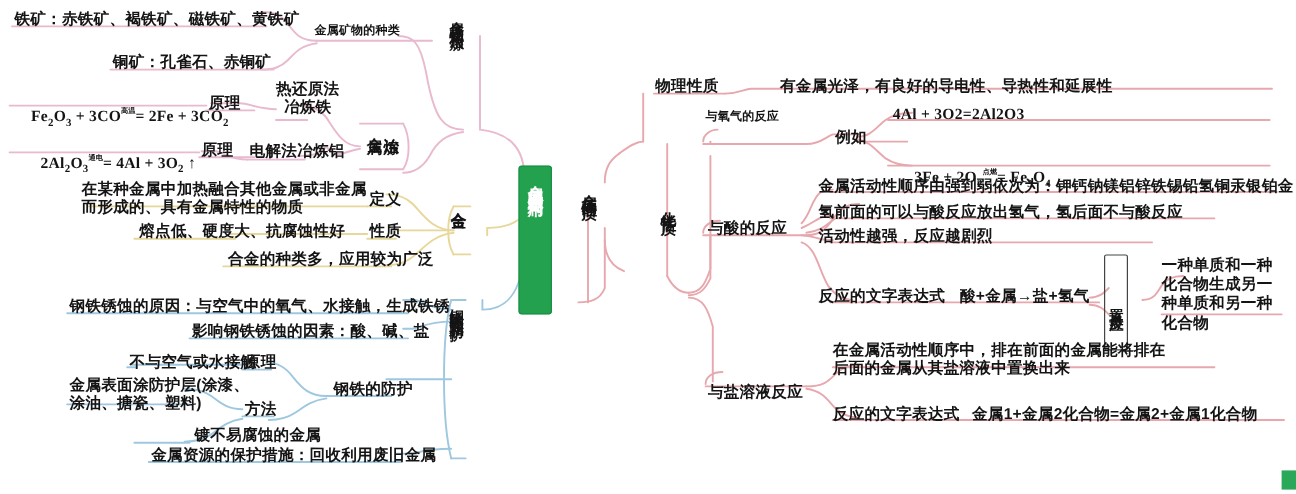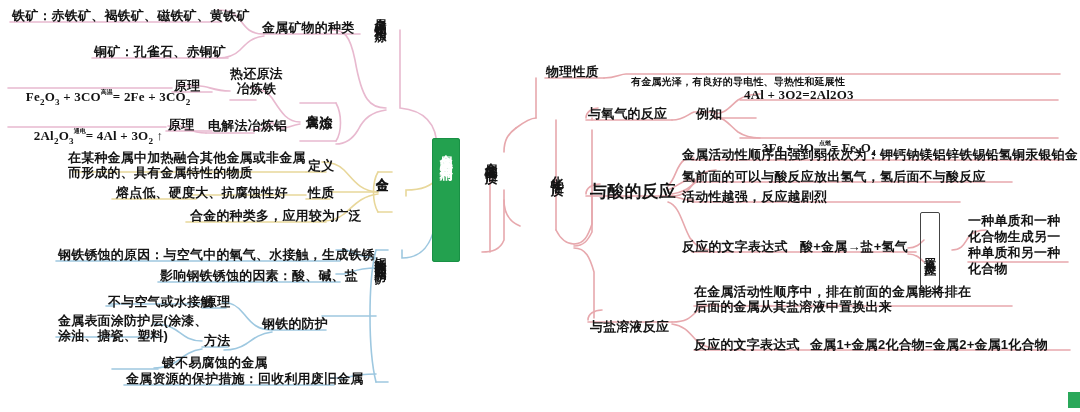--- a/index.html
+++ b/index.html
@@ -179,21 +179,21 @@
     </g>
   </svg>
 
   <div class="center" style="left:432px;top:138px;width:28px;height:124px;">
     <div class="vert" style="font-size:13px;position:absolute;left:50%;top:6px;transform:translateX(-50%);">金属的冶炼与利用</div>
   </div>
   <div class="tail" style="left:1068px;top:392px;width:12px;height:16px;"></div>
 
   <div class="lbl vert" style="left:374px;top:8px;font-size:12px;height:118px;">金属矿物和冶炼</div>
 
-  <div class="lbl" style="left:262px;top:20px;font-size:13px;">金属矿物的种类</div>
+  <div class="lbl" style="left:262px;top:20px;font-size:10px;">金属矿物的种类</div>
 
   <div class="lbl" style="left:12px;top:8px;font-size:13px;">铁矿：赤铁矿、褐铁矿、磁铁矿、黄铁矿</div>
   <div class="lbl" style="left:94px;top:44px;font-size:13px;">铜矿：孔雀石、赤铜矿</div>
 
   <div class="lbl vert" style="left:305px;top:104px;font-size:13px;">冶炼
 金属</div>
 
   <div class="lbl" style="left:230px;top:66px;font-size:13px;text-align:center;">热还原法
 冶炼铁</div>
   <div class="lbl" style="left:174px;top:78px;font-size:13px;">原理</div>
@@ -216,46 +216,46 @@
   <div class="lbl" style="left:308px;top:185px;font-size:13px;">性质</div>
   <div class="lbl" style="left:116px;top:185px;font-size:13px;">熔点低、硬度大、抗腐蚀性好</div>
 
   <div class="lbl" style="left:190px;top:208px;font-size:13px;">合金的种类多，应用较为广泛</div>
 
   <div class="lbl vert" style="left:374px;top:248px;font-size:12px;">钢铁的锈蚀和防护</div>
 
   <div class="lbl" style="left:58px;top:247px;font-size:13px;">钢铁锈蚀的原因：与空气中的氧气、水接触，生成铁锈</div>
   <div class="lbl" style="left:160px;top:268px;font-size:13px;">影响钢铁锈蚀的因素：酸、碱、盐</div>
 
-  <div class="lbl" style="left:262px;top:316px;font-size:13px;">钢铁的防护</div>
+  <div class="lbl" style="left:278px;top:316px;font-size:13px;">钢铁的防护</div>
 
   <div class="lbl" style="left:204px;top:294px;font-size:13px;">原理</div>
   <div class="lbl" style="left:108px;top:294px;font-size:13px;">不与空气或水接触</div>
 
   <div class="lbl" style="left:204px;top:333px;font-size:13px;">方法</div>
   <div class="lbl" style="left:58px;top:313px;font-size:13px;">金属表面涂防护层(涂漆、
 涂油、搪瓷、塑料)</div>
   <div class="lbl" style="left:114px;top:355px;font-size:13px;margin-left:48px;">镀不易腐蚀的金属</div>
 
   <div class="lbl" style="left:126px;top:371px;font-size:13px;">金属资源的保护措施：回收利用废旧金属</div>
 
   <div class="lbl vert" style="left:484px;top:152px;font-size:13px;">金属的性质</div>
   <div class="lbl vert" style="left:550px;top:166px;font-size:13px;">化学性质</div>
 
   <div class="lbl" style="left:546px;top:64px;font-size:13px;">物理性质</div>
-  <div class="lbl" style="left:631px;top:64px;font-size:10px;margin-top:12px;">有金属光泽，有良好的导电性、导热性和延展性</div>
-
-  <div class="lbl" style="left:588px;top:106px;font-size:13px;">与氧气的反应</div>
+  <div class="lbl" style="left:650px;top:64px;font-size:13px;">有金属光泽，有良好的导电性、导热性和延展性</div>
+
+  <div class="lbl" style="left:588px;top:92px;font-size:10px;">与氧气的反应</div>
   <div class="lbl" style="left:696px;top:106px;font-size:13px;">例如</div>
   <div class="lbl eq" style="left:744px;top:87px;font-size:13px;">4Al + 3O2=2Al2O3</div>
   <div class="lbl eq" style="left:748px;top:125px;font-size:13px;">
     <span>3Fe + 2O<sub>2</sub></span><span class="cond">点燃</span><span>= Fe<sub>3</sub>O<sub>4</sub></span>
   </div>
 
-  <div class="lbl" style="left:590px;top:182px;font-size:17px;">与酸的反应</div>
+  <div class="lbl" style="left:590px;top:182px;font-size:13px;">与酸的反应</div>
   <div class="lbl" style="left:682px;top:147px;font-size:13px;">金属活动性顺序由强到弱依次为：钾钙钠镁铝锌铁锡铅氢铜汞银铂金</div>
   <div class="lbl" style="left:682px;top:169px;font-size:13px;">氢前面的可以与酸反应放出氢气，氢后面不与酸反应</div>
   <div class="lbl" style="left:682px;top:189px;font-size:13px;">活动性越强，反应越剧烈</div>
   <div class="lbl" style="left:682px;top:239px;font-size:13px;">反应的文字表达式</div>
   <div class="lbl" style="left:800px;top:239px;font-size:13px;">酸+金属→盐+氢气</div>
 
   <div class="boxed" style="left:920px;top:212px;width:18px;height:78px;">
     <div class="lbl vert" style="position:static;font-size:12px;">置换反应</div>
   </div>
   <div class="lbl" style="left:968px;top:213px;font-size:13px;line-height:1.22;">一种单质和一种

